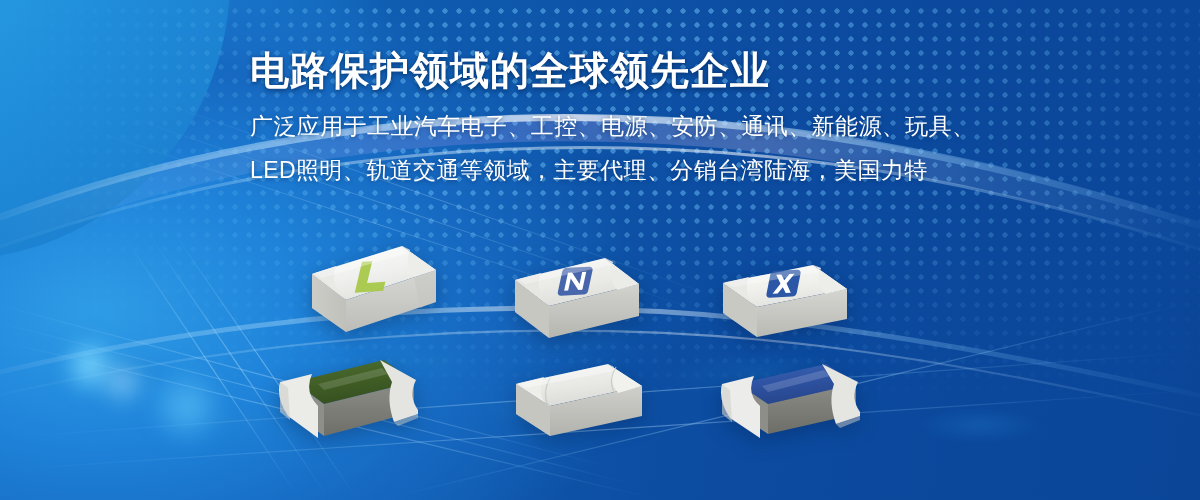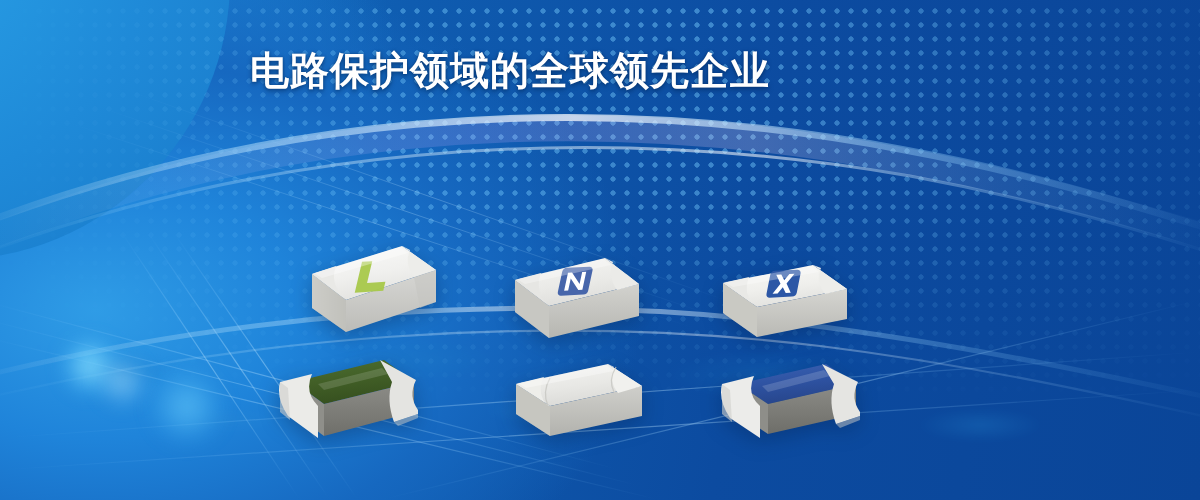--- a/index.html
+++ b/index.html
@@ -184,20 +184,24 @@
       </g>
     </svg>
   </div>
 
   <div class="orb orb-a"></div>
   <div class="orb orb-b"></div>
   <div class="orb orb-c"></div>
 
   <div class="copy">
     <h1 class="headline">电路保护领域的全球领先企业</h1>
+    <div class="subcopy">
+      <p class="subline">广泛应用于工业汽车电子、工控、电源、安防、通讯、新能源、玩具、</p>
+      <p class="subline">LED照明、轨道交通等领域，主要代理、分销台湾陆海，美国力特</p>
+    </div>
   </div>
 
   <div class="products">
 
     <div class="fuse" style="left:290px;top:240px;">
       <svg width="150" height="110" viewBox="0 0 150 110" aria-hidden="true">
         <defs>
           <linearGradient id="topL" x1="0" y1="0" x2="0.4" y2="1">
             <stop offset="0%" stop-color="#fbfbfa"></stop>
               <stop offset="60%" stop-color="#f0f0ee"></stop>

